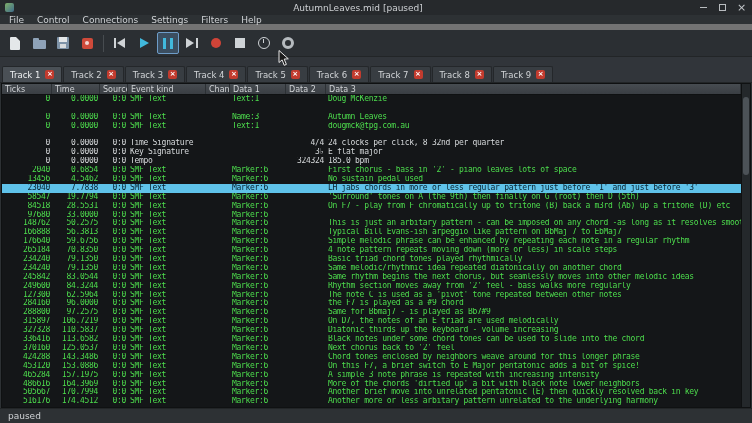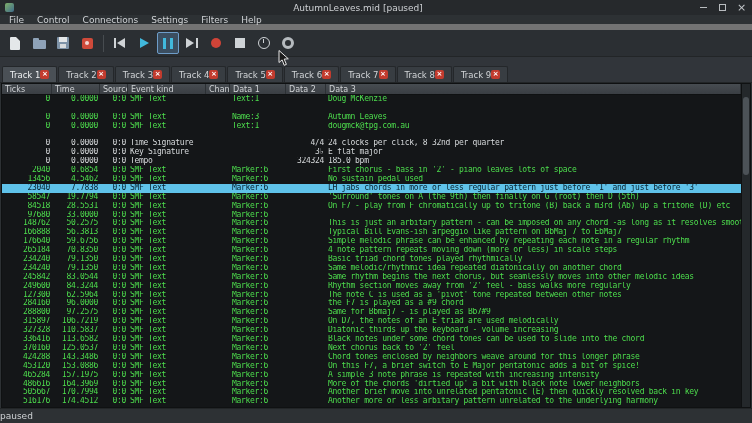--- a/index.html
+++ b/index.html
@@ -51,21 +51,21 @@
   .ic-forward::after{content:'';position:absolute;right:0;top:0;width:2px;height:10px;background:#cfd3d6;}
   .ic-record{width:10px;height:10px;border-radius:50%;background:#d04438;}
   .ic-stop{width:10px;height:10px;background:#cfd3d6;}
   .ic-timer{width:12px;height:12px;border:1.5px solid #cfd3d6;border-radius:50%;}
   .ic-timer::before{content:'';position:absolute;left:3.7px;top:1px;width:1.6px;height:4px;background:#cfd3d6;}
   .ic-config{width:12px;height:12px;border:3px solid #b6bbbf;border-radius:50%;}
 
   
   .tabbar{height:26px;background:#31353a;display:flex;align-items:flex-end;gap:1px;padding:4px 2px 0 2px;
           border-bottom:1px solid #222527;flex:0 0 auto;}
-  .tab{height:16px;display:flex;align-items:center;padding:0 7px;background:#383d42;
+  .tab{height:16px;display:flex;align-items:center;gap:5px;padding:0 7px;background:#383d42;
        border:1px solid #24272a;border-bottom:none;border-radius:2px 2px 0 0;font-size:8.5px;color:#d2d5d8;white-space:nowrap;}
   .tab.active{background:#4a5056;color:#eef0f2;}
   .tab-close{width:9px;height:9px;border-radius:2px;background:#c23b2e;color:#fff;font-size:7px;line-height:9px;
              text-align:center;font-weight:bold;display:block;}
 
   
   .table{flex:1 1 auto;position:relative;background:#141618;border:1px solid #0f1112;margin:0 1px;
          display:flex;flex-direction:column;overflow:hidden;}
   .grid-cols{display:grid;grid-template-columns:50px 48px 28px 78px 24px 56px 40px 1fr;}
   .thead{background:linear-gradient(#474c51,#3a3e43);color:#d0d3d6;font-size:8px;height:11px;line-height:11px;
@@ -77,21 +77,21 @@
   .row.text,.row.marker{color:#4ddd4d;}
   .row.meta{color:#d5d8da;}
   .row.sel{background:#5fc2e9;color:#062230;}
   .cell{padding:0 2px;overflow:hidden;}
   .c-ticks,.c-time,.c-src,.c-d2{text-align:right;}
   .vscroll{position:absolute;right:0;top:0;bottom:0;width:9px;background:#24282b;border-left:1px solid #0f1112;}
   .vthumb{position:absolute;top:13px;left:1px;right:1px;height:78px;background:#4c5257;border-radius:3px;}
 
   
   .statusbar{height:15px;background:#2d3134;border-top:1px solid #222527;color:#cfd2d5;font-size:9px;
-             display:flex;align-items:center;padding:0 0;flex:0 0 auto;}
+             display:flex;align-items:center;padding:0 8px;flex:0 0 auto;}
 
   
   .cursor{position:absolute;left:278px;top:50px;z-index:50;pointer-events:none;}
 </style>
 </head>
 <body>
 
 <div class="window">
 
   <div class="titlebar">

